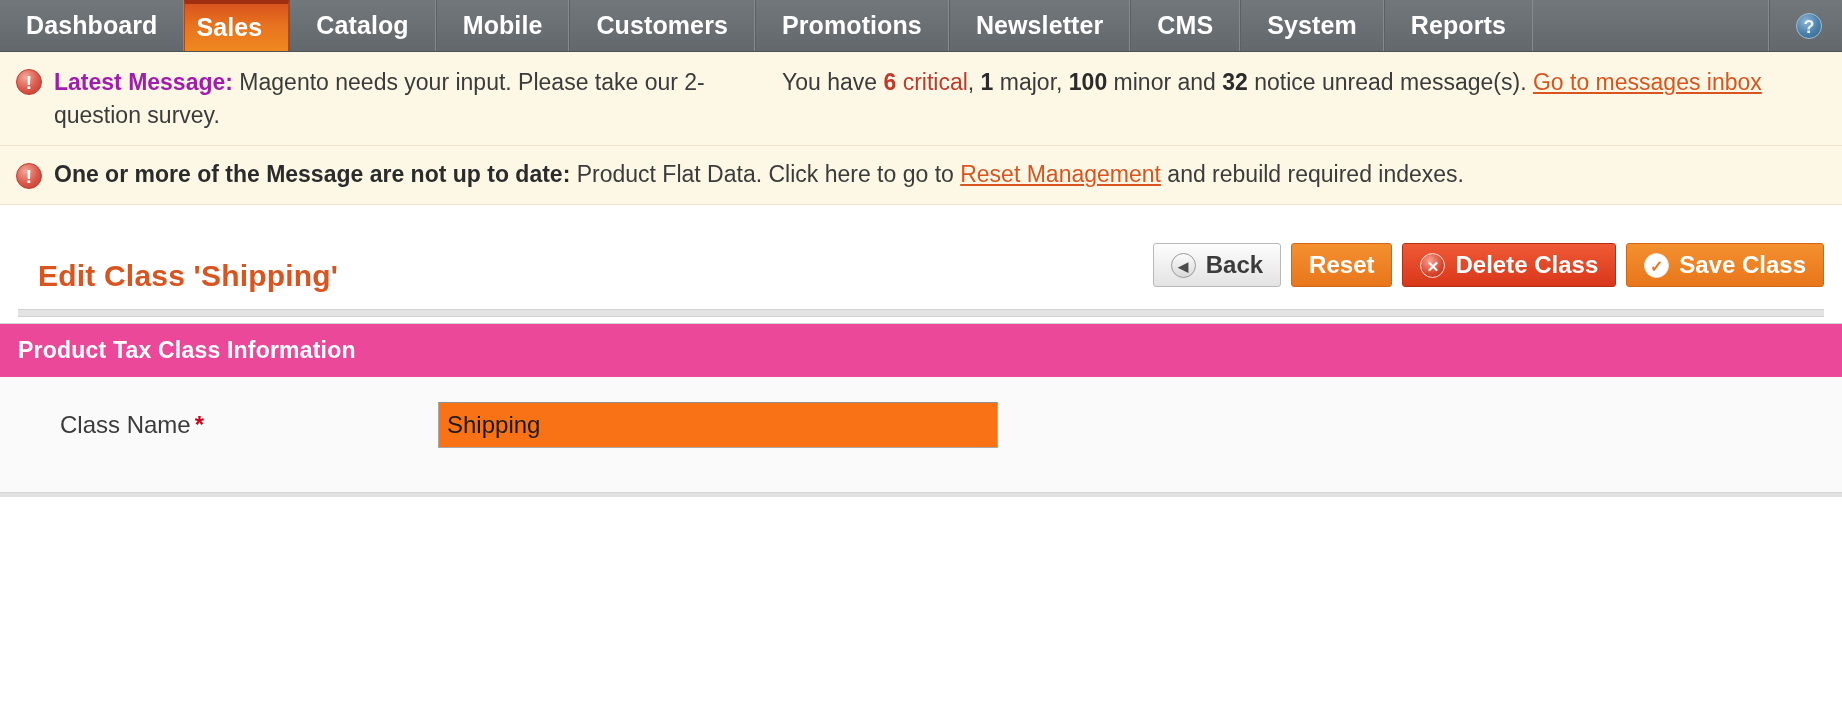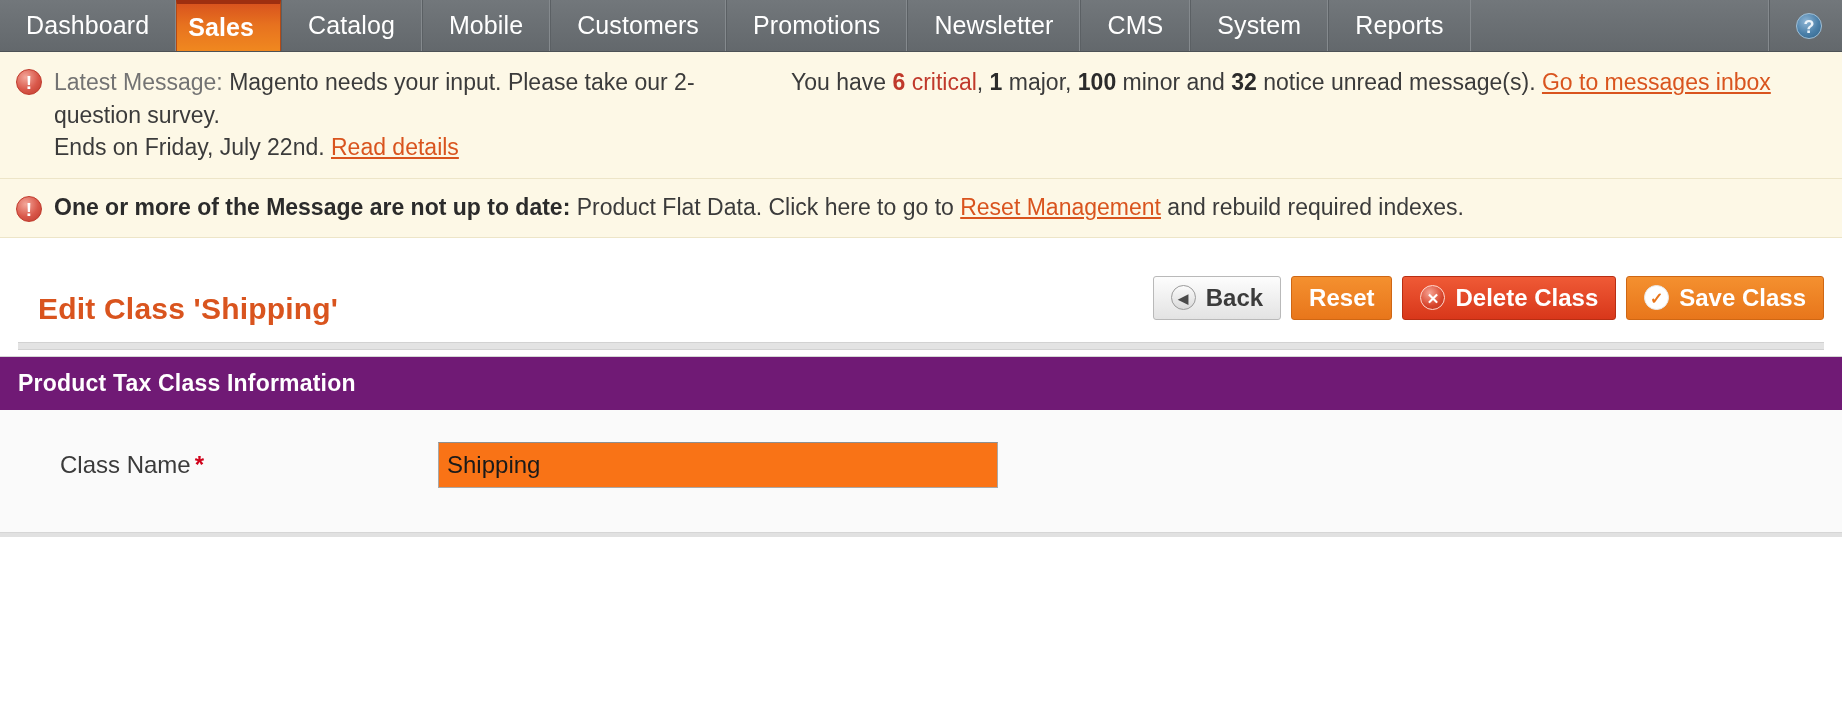--- a/index.html
+++ b/index.html
@@ -24,21 +24,21 @@
     background: linear-gradient(to bottom, #72777b 0%, #63686c 100%);
     border-bottom: 1px solid #4d5256;
     position: relative;
   }
   .nav-item {
     display: flex;
     align-items: center;
     padding: 0 26px;
     color: #ffffff;
     font-size: 25px;
-    font-weight: 400;
+    font-weight: 700;
     letter-spacing: .1px;
     border-right: 1px solid #858a8e;
     border-left: 1px solid #5b6064;
     white-space: nowrap;
     cursor: pointer;
     user-select: none;
   }
   .nav-item:first-child { border-left: none; }
   .nav-item.active {
     background: linear-gradient(to bottom, #d9541e 0%, #e7721f 45%, #f0881f 100%);
@@ -101,22 +101,22 @@
     line-height: 25px;
     text-align: center;
     box-sizing: border-box;
   }
   .msg-body { flex: 1; }
   .msg-row1 {
     display: flex;
     align-items: baseline;
   }
   .msg-left { flex: 0 0 auto; max-width: 700px; }
-  .msg-right { margin-left: 37px; white-space: nowrap; text-align: right; }
-  .msg-title { color: #737373; font-weight: normal; text-align: right; }
+  .msg-right { margin-left: 28px; white-space: nowrap; text-align: right; }
+  .msg-title { color: #a21caf; font-weight: bold; text-align: right; }
   .msg-strong { font-weight: bold; color: #2b2b2b; }
   .msg-critical { font-weight: bold; color: #c0392b; }
   .msg-critical-word { color: #c0392b; }
   a.msg-link {
     color: #d9541e;
     text-decoration: underline;
     cursor: pointer;
   }
   .msg2 .msg-body { line-height: 1.3; }
 
@@ -210,29 +210,29 @@
 
   
   .panel {
     margin: 28px 0 0 0;
     border: 1px solid #d6d6d6;
     border-left: none;
     border-right: none;
     background: #fafafa;
   }
   .panel-head {
-    background: #701a75;
+    background: #ec4899;
     color: #ffffff;
     font-size: 23px;
     font-weight: bold;
     padding: 13px 16px 13px 18px;
     letter-spacing: .2px;
   }
   .panel-body {
-    padding: 32px 18px 44px 18px;
+    padding: 25px 18px 44px 18px;
     background: #fafafa;
   }
   .field-row {
     display: flex;
     align-items: center;
   }
   .field-label {
     width: 420px;
     flex: 0 0 420px;
     padding-left: 42px;
@@ -313,24 +313,20 @@
         <span class="msg-critical-word">critical</span><span>,</span>
         <span class="msg-strong">1</span>
         <span>major,</span>
         <span class="msg-strong">100</span>
         <span>minor and</span>
         <span class="msg-strong">32</span>
         <span>notice unread message(s).</span>
         <a class="msg-link">Go to messages inbox</a>
       </div>
     </div>
-    <div>
-      <span>Ends on Friday, July 22nd.</span>
-      <a class="msg-link">Read details</a>
-    </div>
   </div>
 </div>
 
 <div class="msg msg2">
   <div class="msg-icon">!</div>
   <div class="msg-body">
     <span class="msg-strong">One or more of the Message are not up to date:</span>
     <span>Product Flat Data. Click here to go to</span>
     <a class="msg-link">Reset Management</a>
     <span>and rebuild required indexes.</span>

